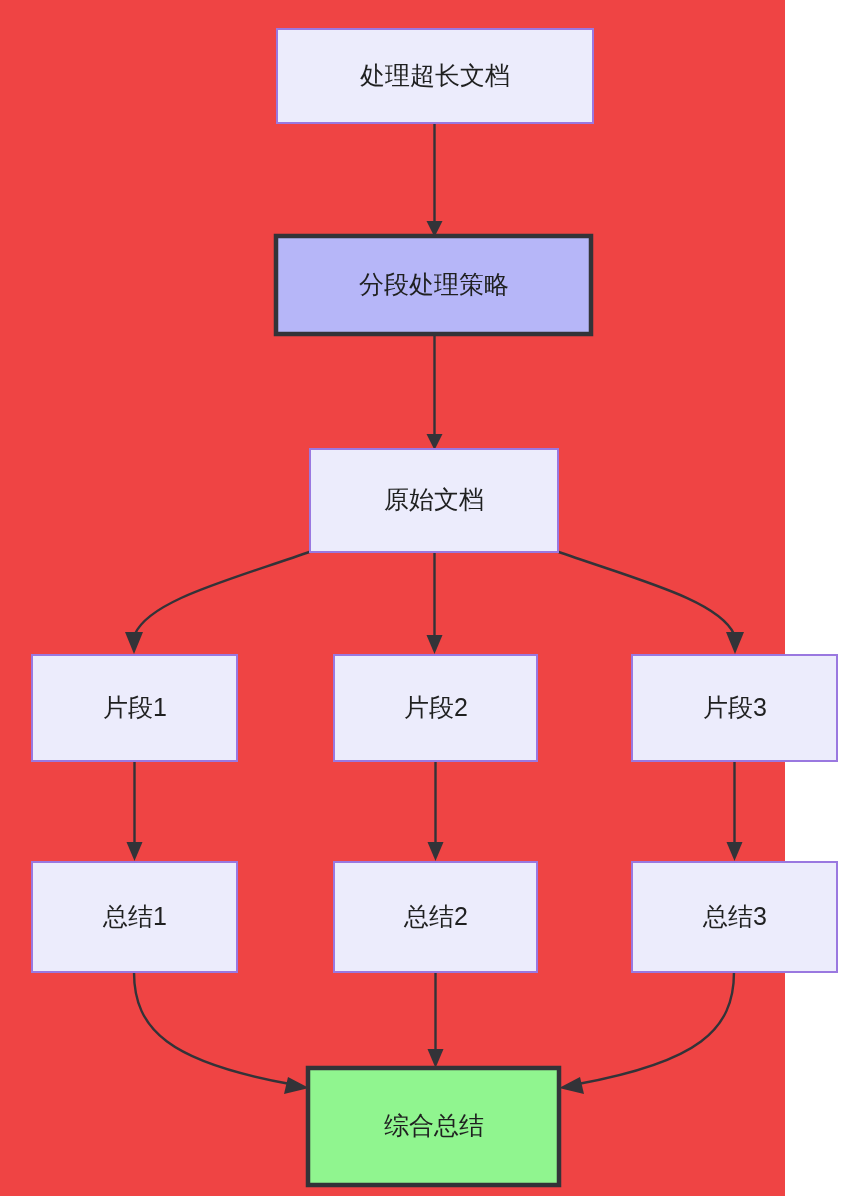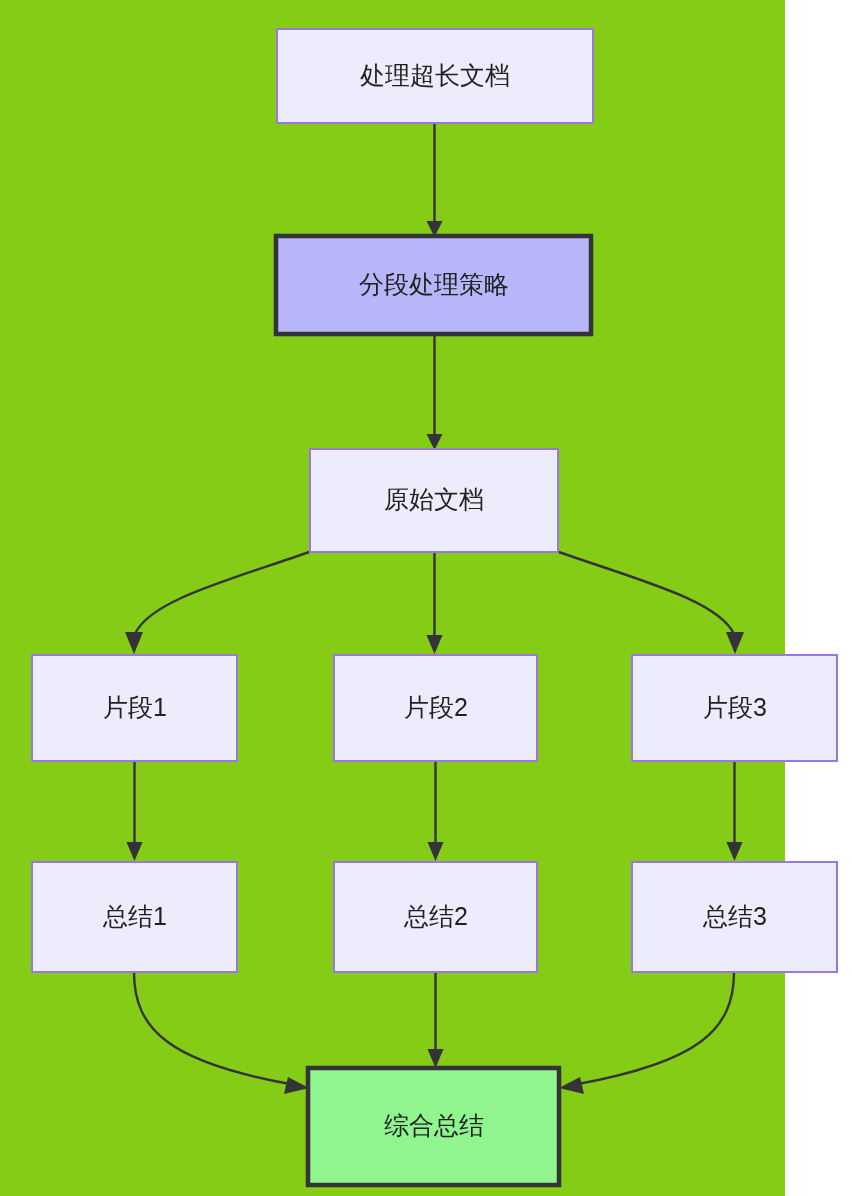--- a/index.html
+++ b/index.html
@@ -10,21 +10,21 @@
   body {
     width: 852px;
     height: 1196px;
     font-family: "Liberation Sans", "DejaVu Sans", sans-serif;
     overflow: hidden;
   }
   #diagram-root {
     position: relative;
     width: 785px;
     height: 1196px;
-    background: #84cc16;
+    background: #ef4444;
   }
   svg.flowchart {
     display: block;
     width: 852px;
     height: 1196px;
   }
   .node-box {
     fill: #ececfc;
     stroke: #9a78e0;
     stroke-width: 2;

